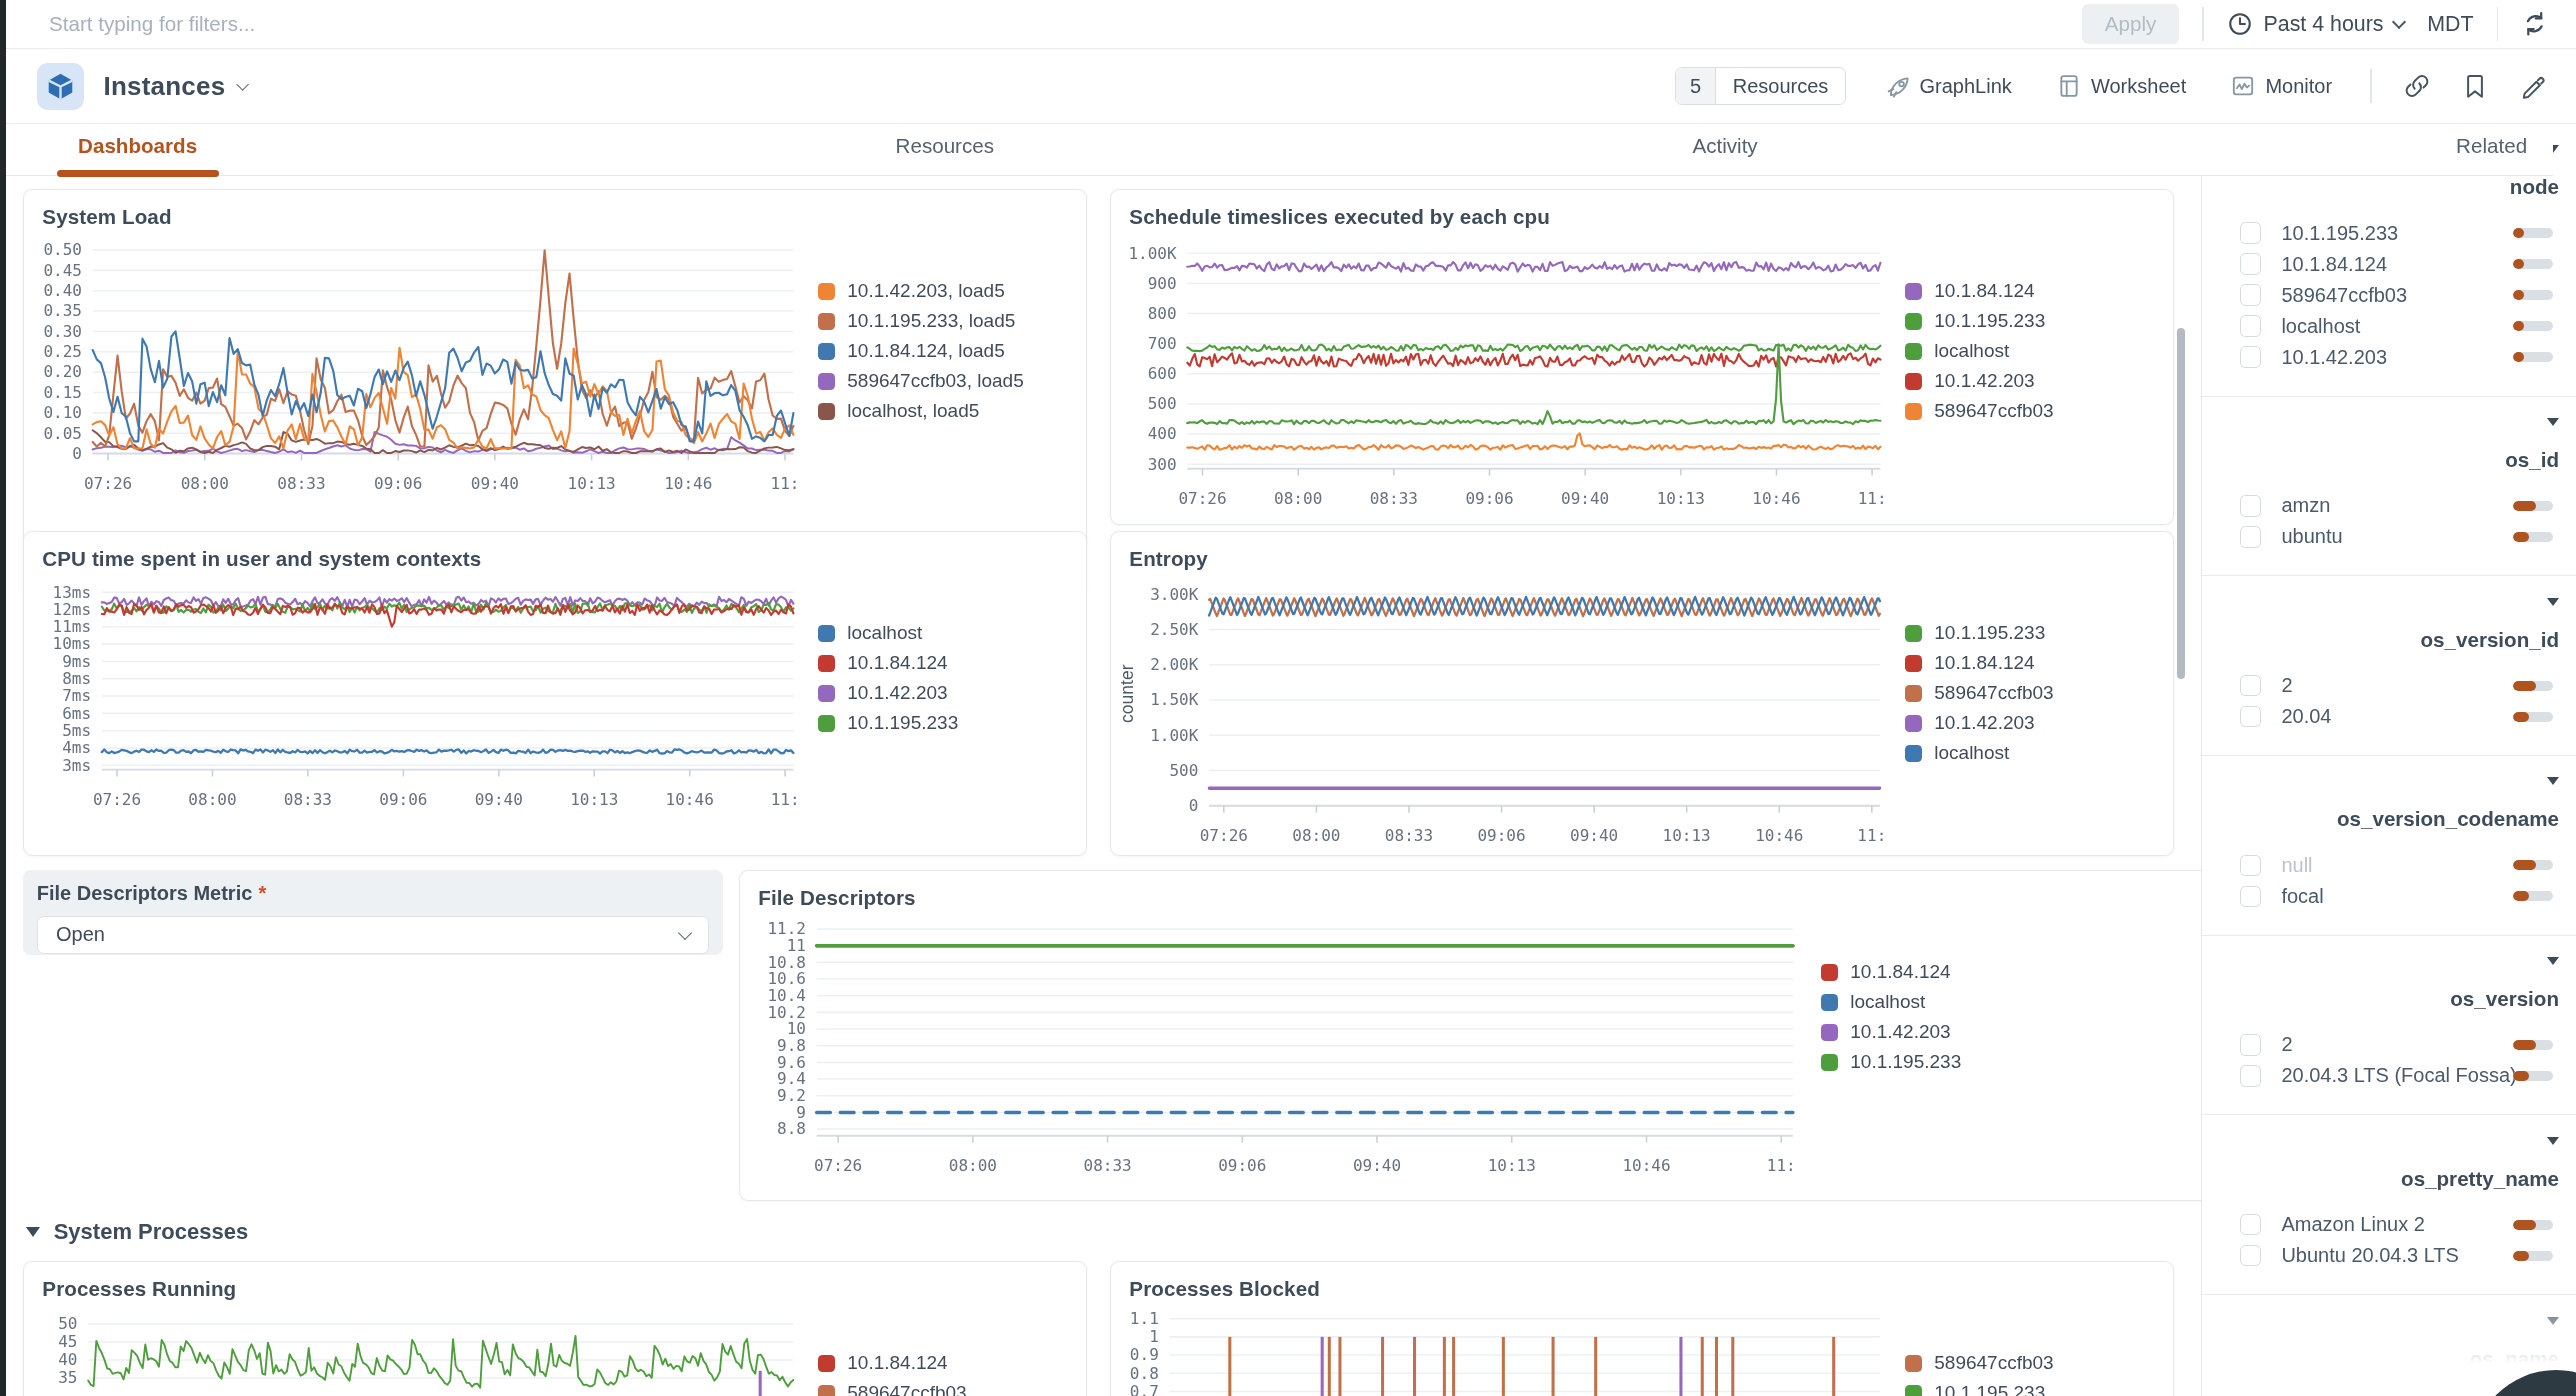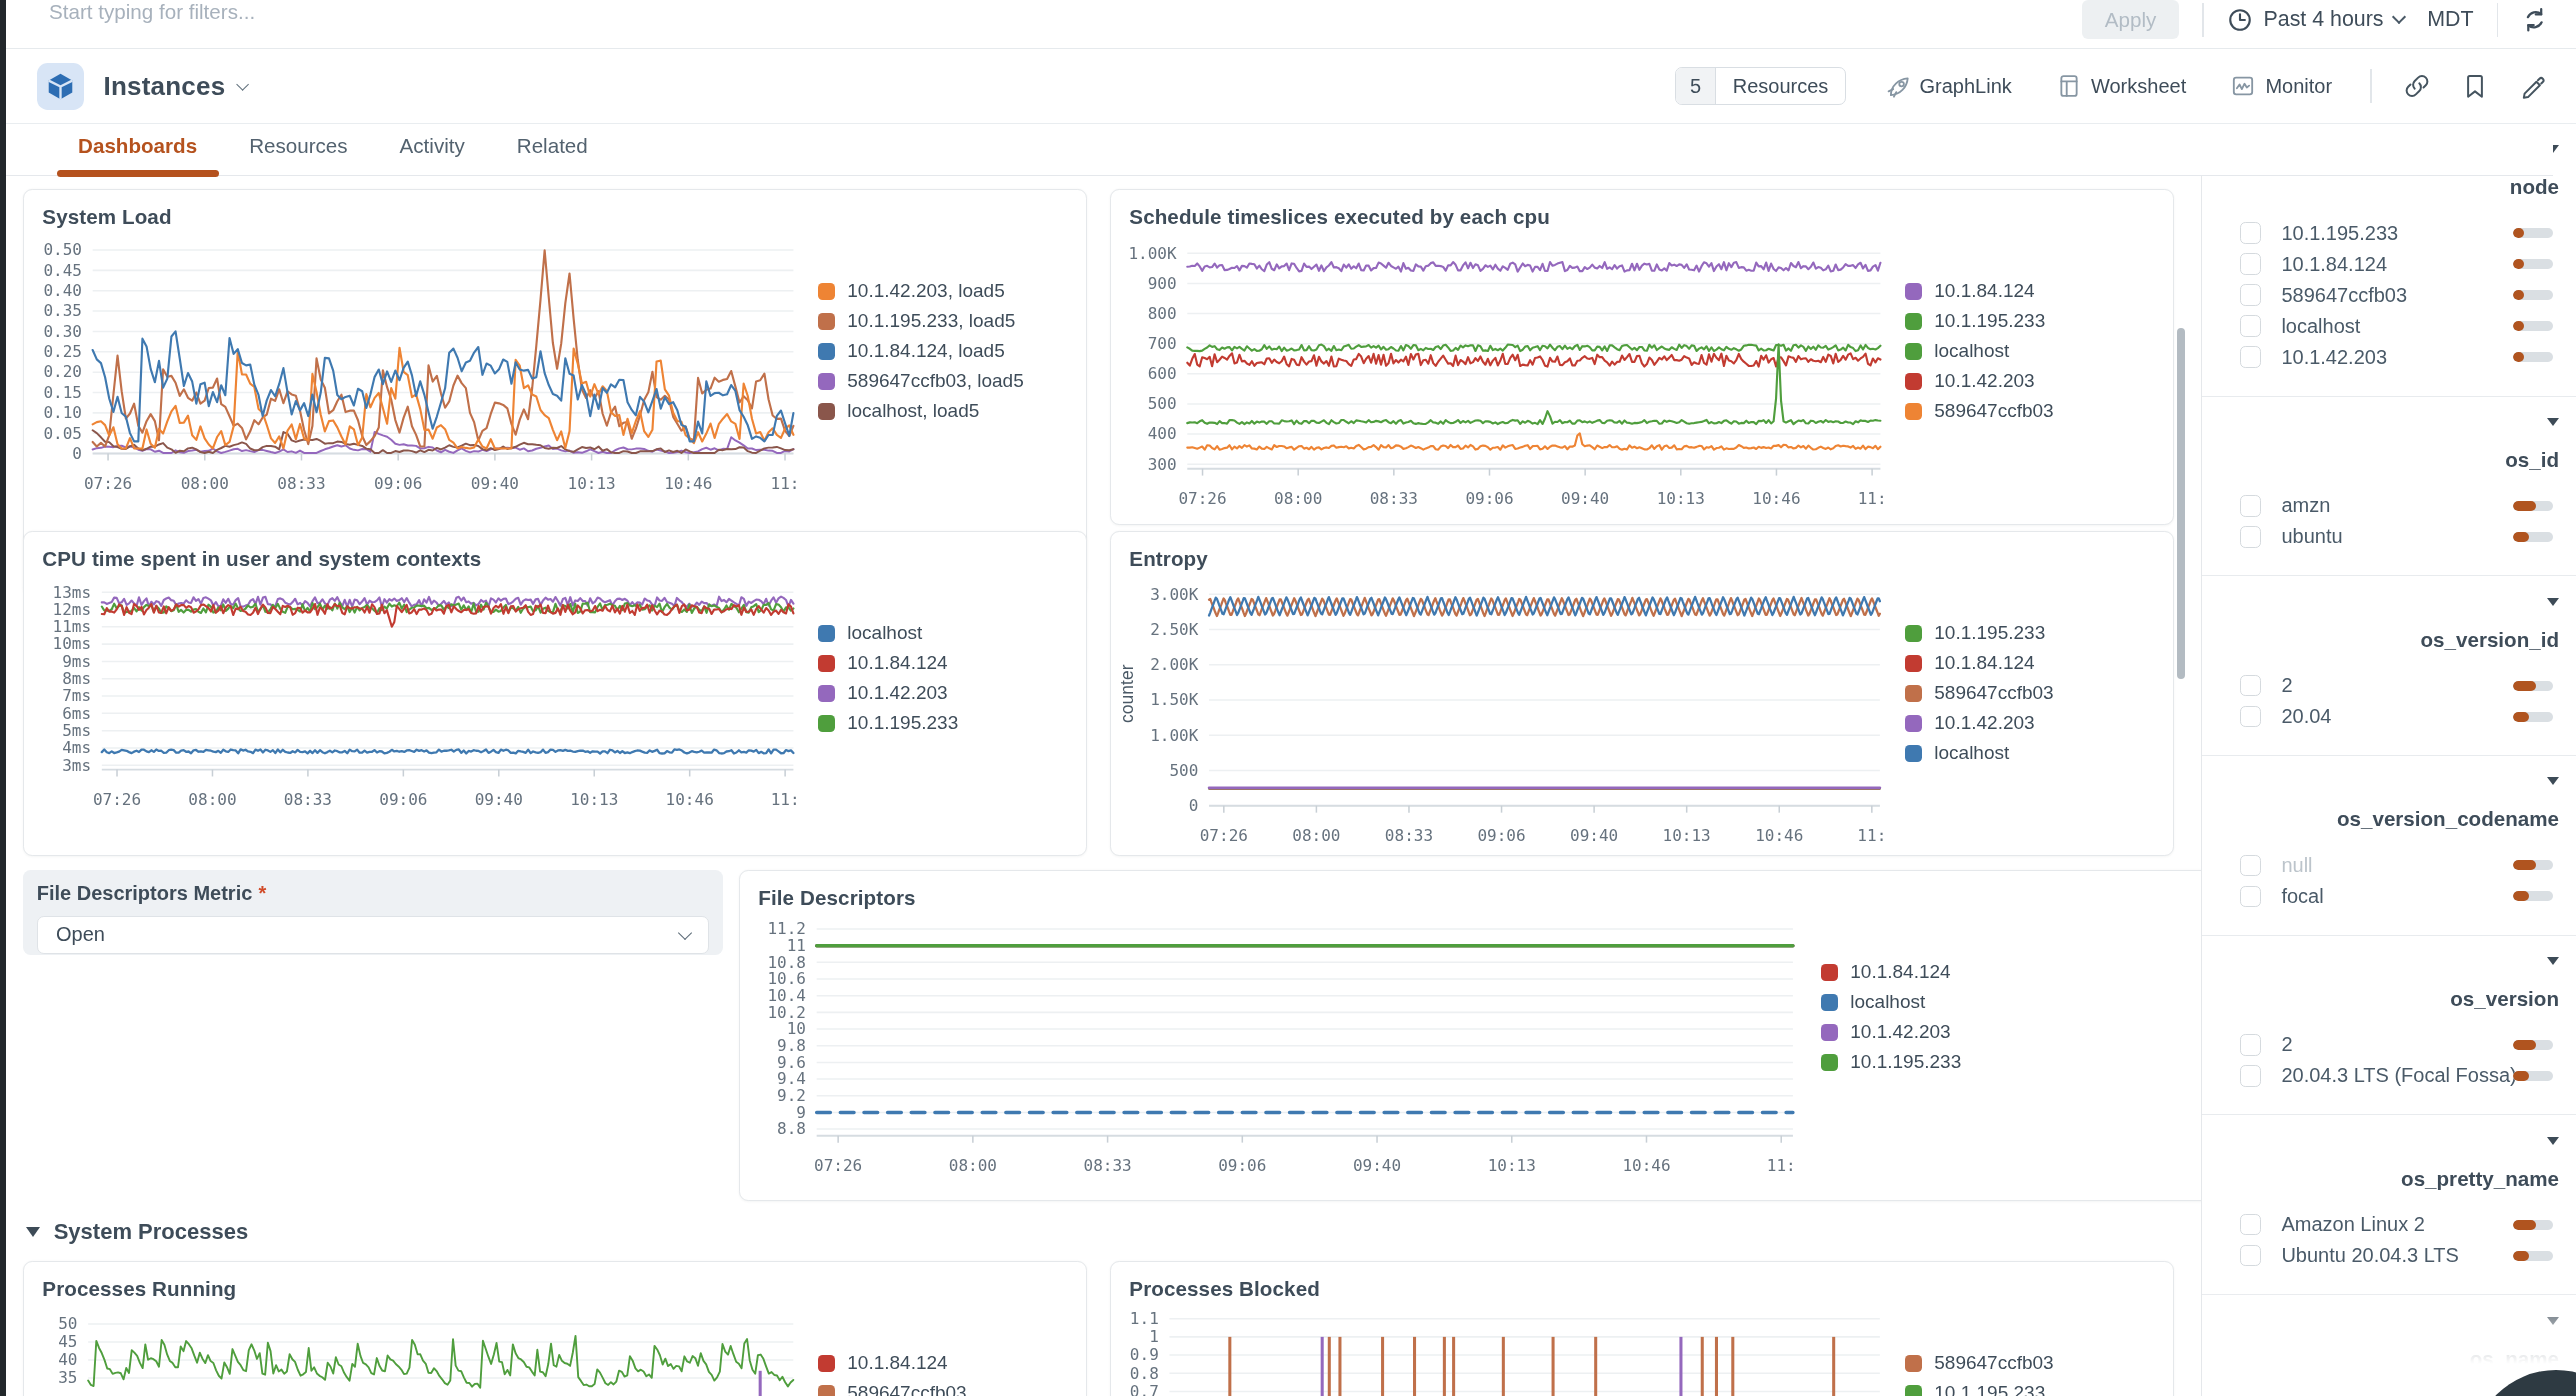--- a/index.html
+++ b/index.html
@@ -3,21 +3,21 @@
 <meta charset="utf-8">
 <style>
   html,body{margin:0;padding:0;background:#fff;}
   *{box-sizing:border-box;}
   body{font-family:"Liberation Sans",sans-serif;color:#3e4c59;}
   .page{position:relative;width:2576px;height:1396px;overflow:hidden;background:#fff;}
   .edge-strip{position:absolute;left:0;top:0;width:6.1px;height:1396px;background:#22272b;z-index:60;}
 
   
   .topbar{position:absolute;left:6.1px;top:0;width:2570px;height:49px;border-bottom:1.5px solid #e6eaed;
-          display:flex;align-items:flex-start;padding:0 27.5px 0 43px;background:#fff;z-index:40;}
+          display:flex;align-items:center;padding:0 27.5px 0 43px;background:#fff;z-index:40;}
   .filter-ph{color:#a7b1bc;font-size:20.6px;flex:1;}
   .topbar-right{display:flex;align-items:center;gap:23px;padding-left:32px;}
   .apply-btn{background:#edf0f2;color:#b2bcc5;border:none;border-radius:6.1px;font-size:20.6px;
              font-family:inherit;padding:7.6px 23px;}
   .vdiv{width:1.5px;height:34px;background:#e2e6ea;}
   .tr-label{font-size:21.4px;color:#3e4c59;display:flex;align-items:center;gap:10.7px;}
   .chev{width:10px;height:10px;border-right:2.3px solid #4a5966;border-bottom:2.3px solid #4a5966;
         transform:rotate(45deg);margin-top:-4.6px;display:inline-block;}
   .icon-stroke{stroke:#3e4c59;fill:none;stroke-width:2.6;stroke-linecap:round;stroke-linejoin:round;}
 
@@ -30,21 +30,21 @@
   .ph-right{margin-left:auto;display:flex;align-items:center;gap:32px;}
   .res-btn{display:flex;align-items:stretch;border:1.5px solid #d9dee3;border-radius:6.9px;overflow:hidden;background:#fff;font-size:20px;color:#3e4c59;cursor:pointer;}
   .res-count{background:#f1f3f5;padding:6.1px 13.7px;border-right:1.5px solid #d9dee3;display:flex;align-items:center;}
   .res-label{padding:6.1px 17px;display:flex;align-items:center;}
   .hbtn{display:flex;align-items:center;gap:9.2px;font-size:20px;color:#3e4c59;background:none;border:none;font-family:inherit;cursor:pointer;}
   .hicon{stroke:#8796a3;fill:none;stroke-width:2.4;stroke-linecap:round;stroke-linejoin:round;}
   .hicon2{stroke:#45545f;fill:none;stroke-width:2.6;stroke-linecap:round;stroke-linejoin:round;}
 
   
   .tabs{position:absolute;left:6.1px;top:124px;width:2547px;height:52px;display:flex;align-items:flex-end;
-        padding-left:46px;gap:0;border-bottom:1.5px solid #e5e8ec;background:#fff;z-index:38;}
+        padding-left:46px;gap:0;border-bottom:1.5px solid #e5e8ec;background:#fff;z-index:38;justify-content:space-between;}
   .tab{position:relative;font-size:20.6px;color:#53626f;padding:0 26px 17px 26px;cursor:pointer;}
   .tab.active{color:#b5521e;font-weight:700;}
   .tab.active::after{content:"";position:absolute;left:4.6px;right:4.6px;bottom:-1.5px;height:6.1px;border-radius:3.8px;background:#b5521e;}
 
   
   .card{position:absolute;background:#fff;border:1.5px solid #e5e8eb;border-radius:9.2px;box-shadow:0 0.8px 2.3px rgba(40,50,60,.05);}
   .card h3{margin:15.3px 0 0 18.3px;font-size:20.6px;font-weight:600;color:#3e4c59;letter-spacing:0.1px;}
   .crow{display:flex;align-items:flex-start;padding-left:3.1px;}
   .legend{list-style:none;margin:0;padding:47px 0 0 20px;min-width:252px;}
   .legend li{display:flex;align-items:center;gap:12.2px;height:30px;font-size:19px;color:#3e4c59;cursor:pointer;}

